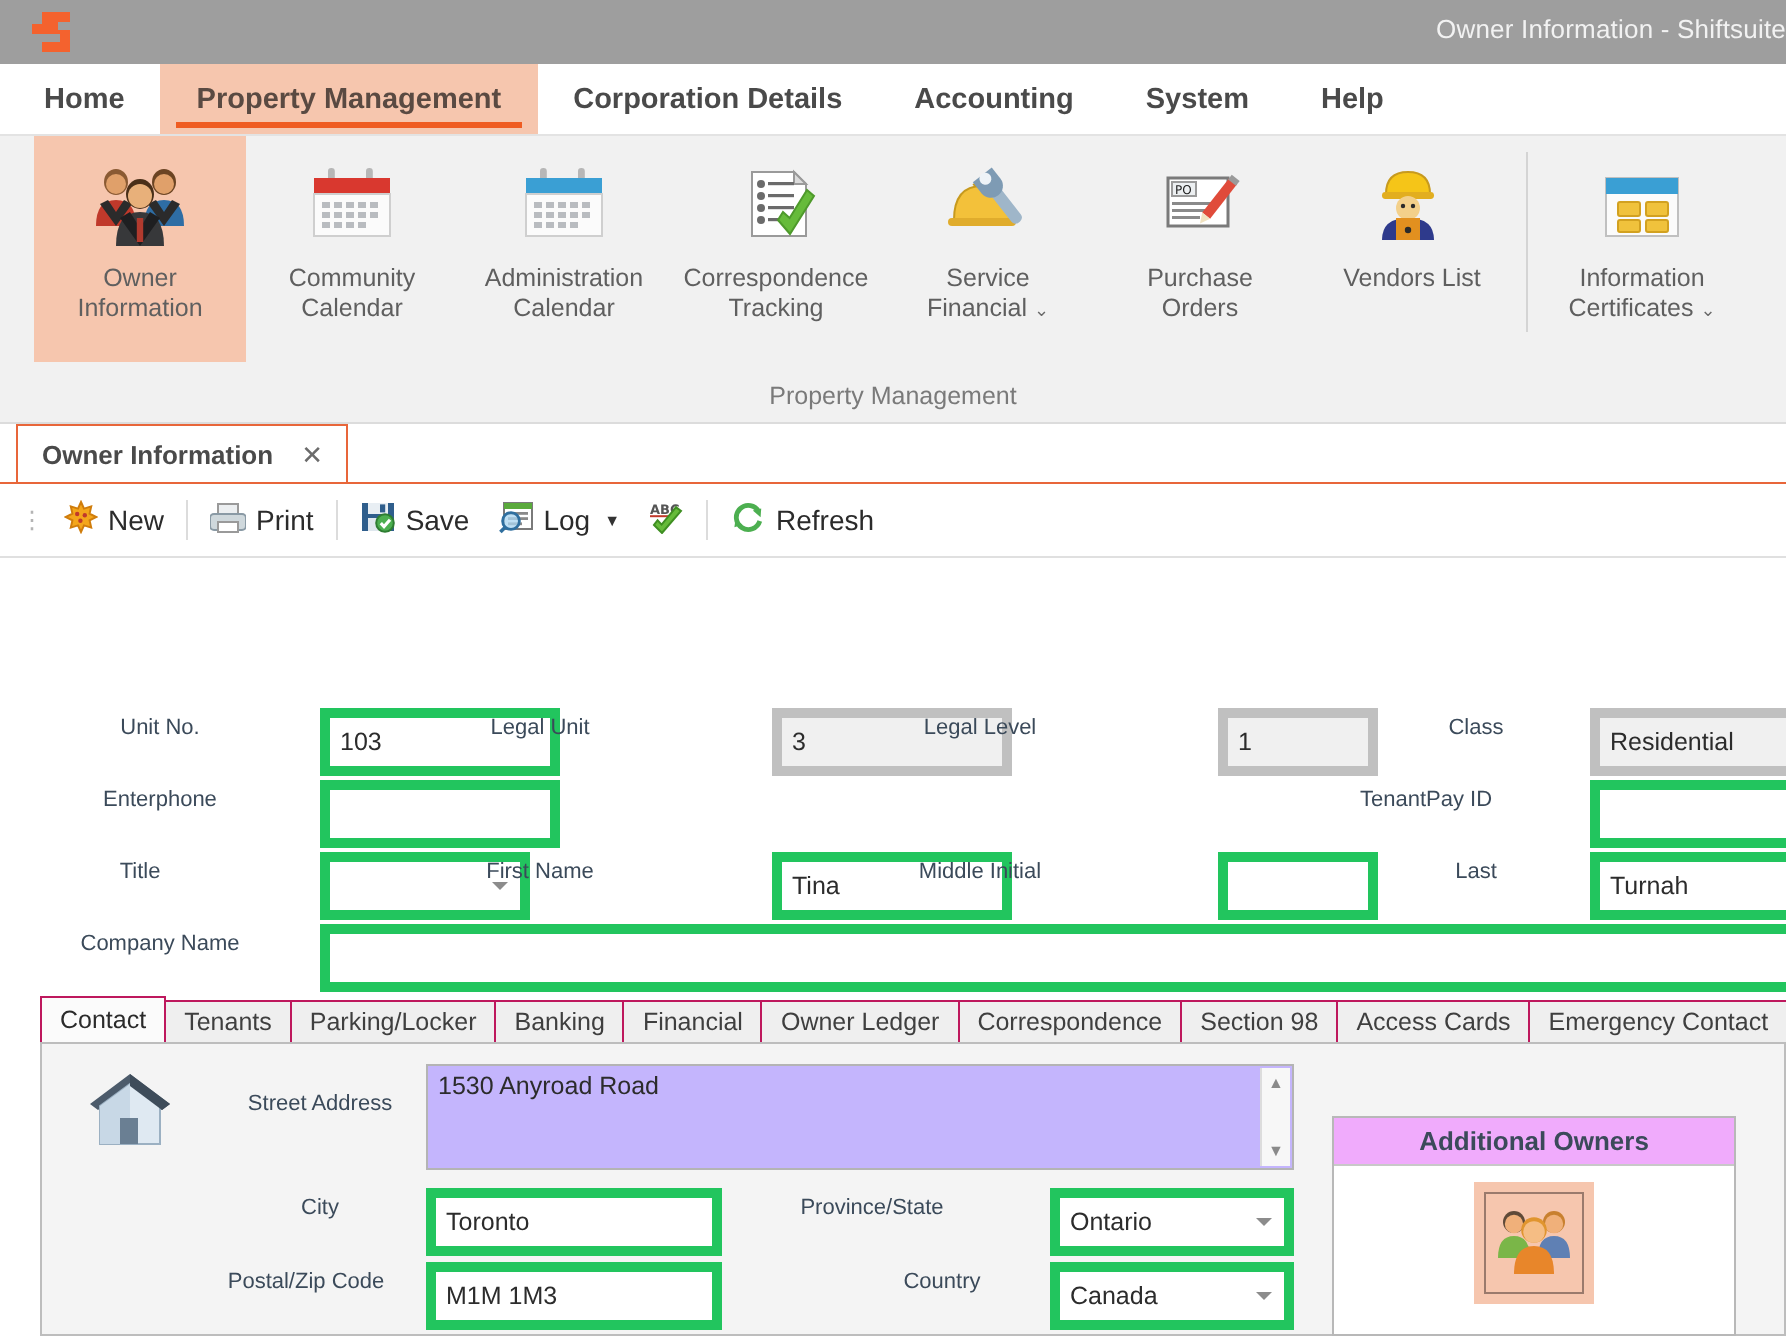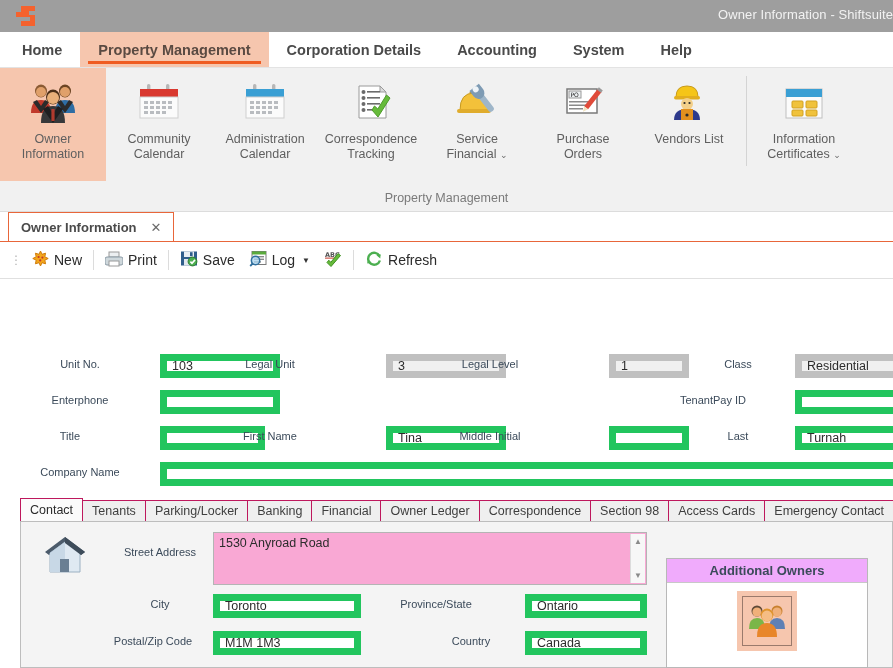--- a/index.html
+++ b/index.html
@@ -54,21 +54,21 @@
     background: #ef5c22;
   }
 
   
   .ribbon {
     position: absolute; left: 0; top: 68px; width: 893px; height: 144px;
     background: #f1f1f1;
     border-bottom: 1px solid #dcdcdc;
   }
   .ribbon-items {
-    position: absolute; left: 0; top: 0; height: 117px;
+    position: absolute; left: 17px; top: 0; height: 117px;
     display: flex; align-items: flex-start; justify-content: center;
   }
   .ribbon-btn {
     width: 106px; height: 113px;
     display: flex; flex-direction: column; align-items: center;
     padding-top: 8px;
     cursor: default;
     position: relative;
   }
   .ribbon-btn.selected { background: #f6c6ae; }
@@ -140,22 +140,22 @@
   }
   .navpos { flex: 1 1 0; text-align:center; font-size: 13px; color:#3b3b3b; }
 
   
   .formarea { position: absolute; left: 0; top: 338px; width: 893px; }
   .lbl {
     position: absolute; font-size: 11px; color: #3b4a5a; text-align: center;
     white-space: nowrap;
   }
   .fld {
-    position: absolute; height: 24px;
-    border: 7px solid #22c55e; background: #ffffff;
+    position: absolute; height: 34px;
+    border: 5px solid #22c55e; background: #ffffff;
     font-size: 12.5px; color: #2c2c2c;
     display: flex; align-items: center; padding-left: 5px;
     white-space: nowrap; overflow: hidden;
   }
   .fld.readonly { background: #f0f0f0; border-color: #c0c0c0; }
   .fld.combo { padding-right: 16px; }
   .fld.combo::after {
     content: ""; position: absolute; right: 6px; top: 10px;
     border-left: 4px solid transparent; border-right: 4px solid transparent;
     border-top: 4px solid #8c8c8c;
@@ -176,21 +176,21 @@
   .itab.active {
     background: #fbfbfb; height: 24px; border-bottom-color: #fbfbfb; color: #2b2b2b;
   }
   .tabbody {
     position: absolute; left: 0; top: 23px; width: 873px; height: 147px;
     border: 1px solid #bdbdbd; background: #f4f4f4;
   }
 
   .house-ico { position:absolute; left: 20px; top: 10px; }
   .ta {
-    position: absolute; border: 1px solid #b4b4b4; background:#f9a8d4;
+    position: absolute; border: 1px solid #b4b4b4; background:#c4b5fd;
     font-size: 12.5px; color:#2c2c2c; padding: 3px 5px;
     overflow: hidden;
   }
   .ta-scroll {
     position:absolute; right: 1px; top: 1px; width: 15px; bottom: 1px;
     background: #f7f7f7; border-left: 1px solid #dcdcdc;
   }
   .sb-arrow { position:absolute; left:0; right:0; height: 15px; display:flex; align-items:center; justify-content:center; }
   .sb-arrow span { font-size: 8px; color:#8a8a8a; }
 

